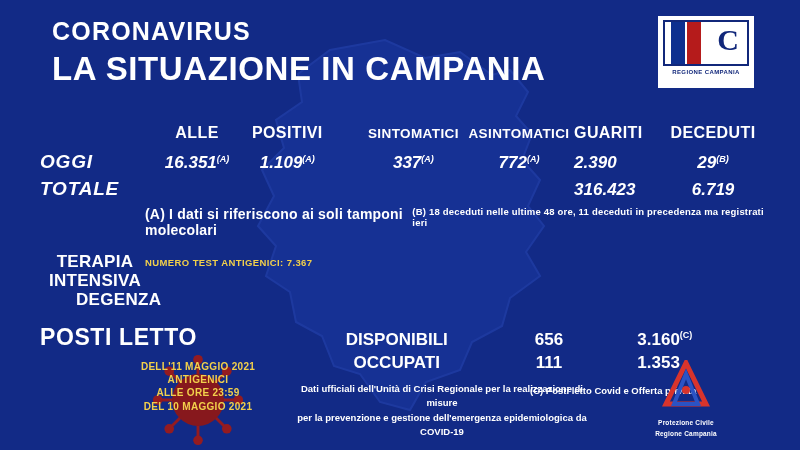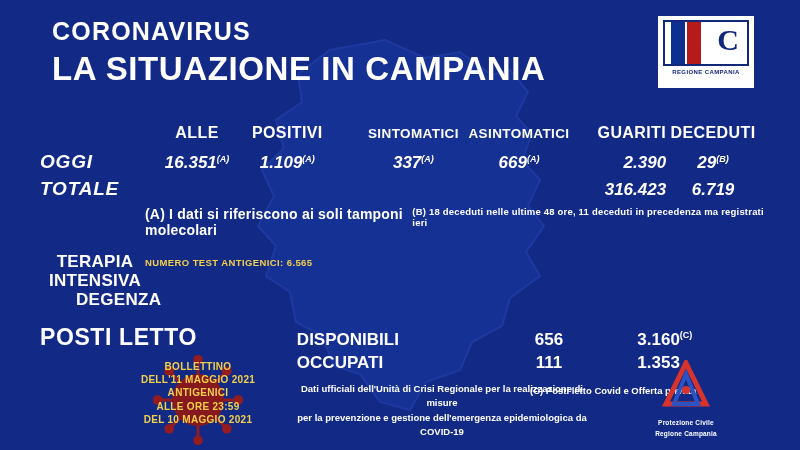--- a/index.html
+++ b/index.html
@@ -91,21 +91,21 @@
     left: 40px; top: 124px;
     width: 720px;
     z-index: 3;
   }
   .row { display: flex; align-items: baseline; }
   .c-label  { width: 120px; }
   .c-test   { width: 108px; text-align: center; }
   .c-pos    { width: 92px;  text-align: center; }
   .c-sint   { width: 112px; text-align: center; margin-left: 34px; }
   .c-asint  { width: 122px; text-align: center; }
-  .c-guar   { width: 102px; text-align: right; }
+  .c-guar   { width: 102px; text-align: left; }
   .c-dec    { width: 104px; text-align: center; }
 
   .head .c-test, .head .c-pos, .head .c-sint,
   .head .c-asint, .head .c-guar, .head .c-dec {
     font-size: 16px; font-weight: bold; letter-spacing: 0.4px;
   }
   .head .c-sint, .head .c-asint { font-size: 13.5px; font-weight: bold; }
   .head { margin-bottom: 9px; }
 
   .rowlabel {
@@ -139,21 +139,21 @@
     width: 740px;
     z-index: 3;
   }
   .beds-head {
     display: flex;
     align-items: flex-start;
     height: 42px;
     flex-direction: column;
   }
   .b-label { width: 270px; }
-  .b-mid   { width: 210px; text-align: left; }
+  .b-mid   { width: 210px; text-align: center; }
   .b-ti    { width: 110px; text-align: center; }
   .b-deg   { width: 150px; text-align: left; margin-left: 36px; }
 
   .ti-title {
     font-size: 17px; font-weight: bold; line-height: 1.12;
     letter-spacing: 0.3px;
   }
   .deg-title { font-size: 17px; font-weight: bold; letter-spacing: 0.3px; }
 
   .posti-letto {
@@ -264,21 +264,21 @@
       <div class="c-test">
         <span class="val">16.351</span><span class="sup">(A)</span>
       </div>
       <div class="c-pos">
         <span class="val">1.109</span><span class="sup">(A)</span>
       </div>
       <div class="c-sint">
         <span class="val">337</span><span class="sup">(A)</span>
       </div>
       <div class="c-asint">
-        <span class="val">669</span><span class="sup">(A)</span>
+        <span class="val">772</span><span class="sup">(A)</span>
       </div>
       <div class="c-guar">
         <span class="val">2.390</span><span class="sup"></span>
       </div>
       <div class="c-dec">
         <span class="val">29</span><span class="sup">(B)</span>
       </div>
     </div>
 
     <div class="row data-row">
@@ -302,21 +302,21 @@
         <span class="val">6.719</span>
       </div>
     </div>
   </div>
 
   <div class="notes">
     <div class="note-line">
       <div class="note-a">(A) I dati si riferiscono ai soli tamponi molecolari</div>
       <div class="note-b">(B) 18 deceduti nelle ultime 48 ore, 11 deceduti in precedenza ma registrati ieri</div>
     </div>
-    <div class="antigenici">NUMERO TEST ANTIGENICI: 6.565</div>
+    <div class="antigenici">NUMERO TEST ANTIGENICI: 7.367</div>
   </div>
 
   <div class="beds">
     <div class="beds-head">
       <div class="b-label"></div>
       <div class="b-mid"></div>
       <div class="b-ti">
         <div class="ti-title">TERAPIA</div>
         <div class="ti-title">INTENSIVA</div>
       </div>
@@ -364,21 +364,20 @@
         <circle cx="20" cy="20" r="5"></circle>
           <circle cx="80" cy="80" r="5"></circle>
         <circle cx="80" cy="20" r="5"></circle>
           <circle cx="20" cy="80" r="5"></circle>
       </g>
       <circle cx="50" cy="50" r="27" fill="#8e1818"></circle>
     </svg>
   </div>
 
   <div class="bulletin">
-    <div>BOLLETTINO</div>
     <div>DELL'11 MAGGIO 2021</div>
     <div>ANTIGENICI</div>
     <div>ALLE ORE 23:59</div>
     <div>DEL 10 MAGGIO 2021</div>
   </div>
 
   <div class="footer-text">
     <div>Dati ufficiali dell'Unità di Crisi Regionale per la realizzazione di misure</div>
     <div>per la prevenzione e gestione dell'emergenza epidemiologica da COVID-19</div>
   </div>

